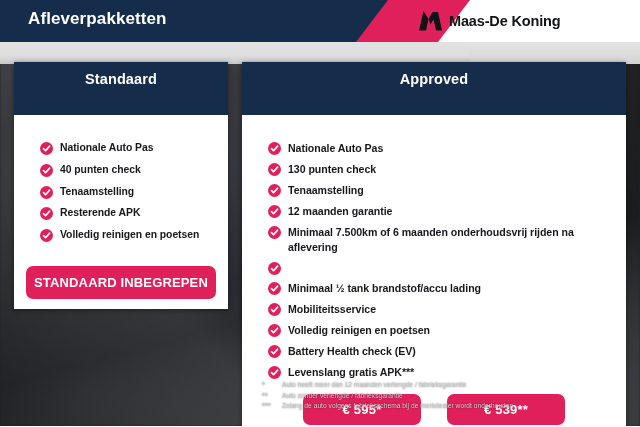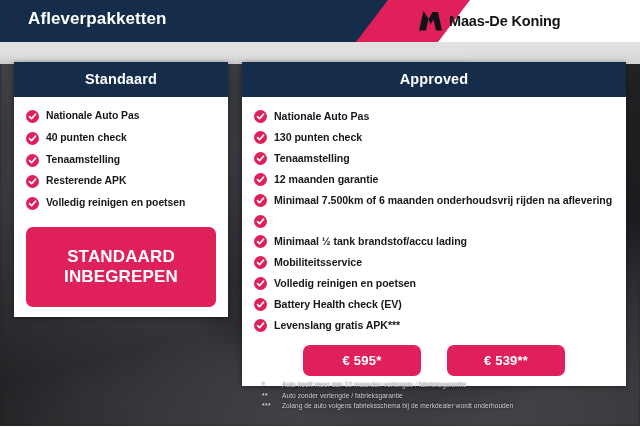--- a/index.html
+++ b/index.html
@@ -97,26 +97,26 @@
   }
   .card-std  { left: 14px;  top: 62px; width: 214px; }
   .card-appr { left: 242px; top: 62px; width: 384px; }
 
   .card-head {
     background: #152C4B;
     color: #ffffff;
     text-align: center;
     font-size: 14.5px;
     font-weight: bold;
-    padding: 9px 0 10px 0;
+    padding: 9px 0 28px 0;
     letter-spacing: 0.1px;
   }
   .card-body { padding: 12px 12px 10px 12px; }
 
-  ul.feature-list { list-style: none; margin: 0; padding: 0; }
+  ul.feature-list { list-style: none; margin: 14px; padding: 0; }
   ul.feature-list li {
     display: flex;
     align-items: flex-start;
     gap: 7px;
     margin-bottom: 7px;
   }
   .card-appr ul.feature-list li { margin-bottom: 6px; }
 
   .check-icon {
     flex: 0 0 auto;
@@ -141,22 +141,22 @@
     border: none;
     border-radius: 7px;
     font-family: "Liberation Sans", sans-serif;
     font-weight: bold;
     text-align: center;
     cursor: pointer;
   }
   .btn-std {
     width: 100%;
     margin-top: 9px;
-    padding: 20px 0;
-    font-size: 17px;
+    padding: 9px 0;
+    font-size: 13px;
     letter-spacing: 0.15px;
   }
   .price-row {
     display: flex;
     justify-content: center;
     gap: 26px;
     margin-top: 12px;
     margin-bottom: 0;
   }
   .btn-price {

